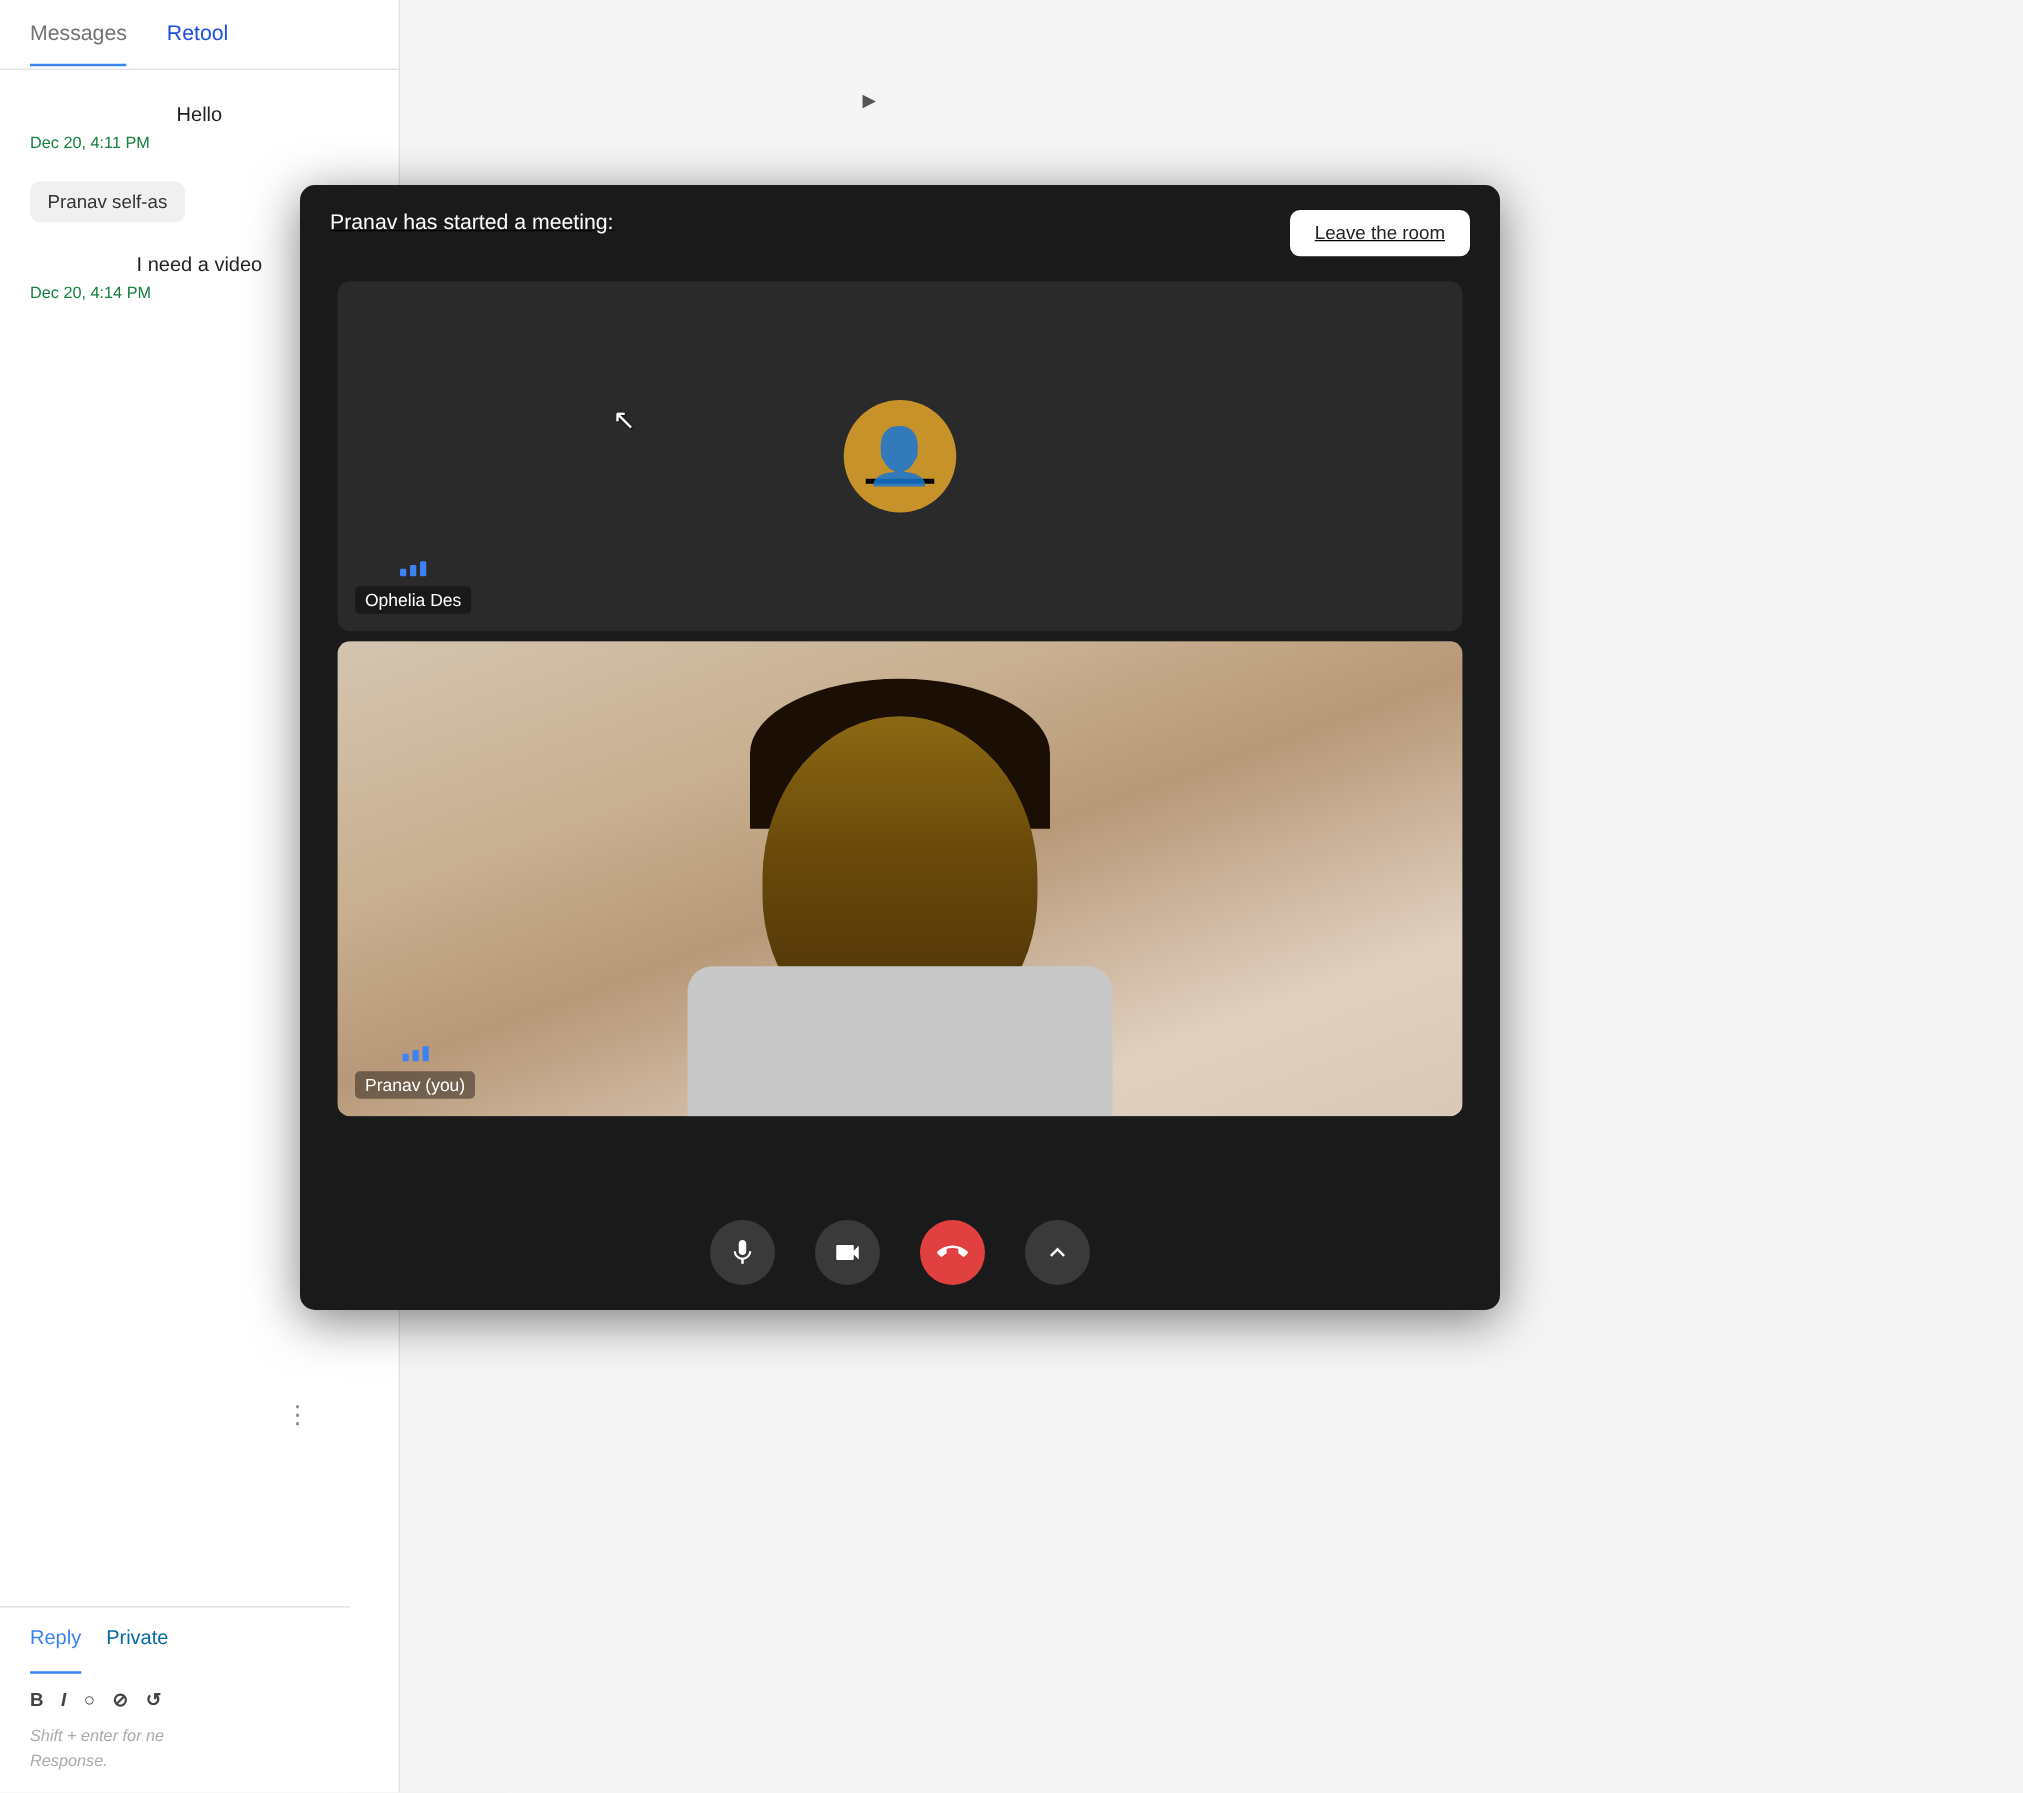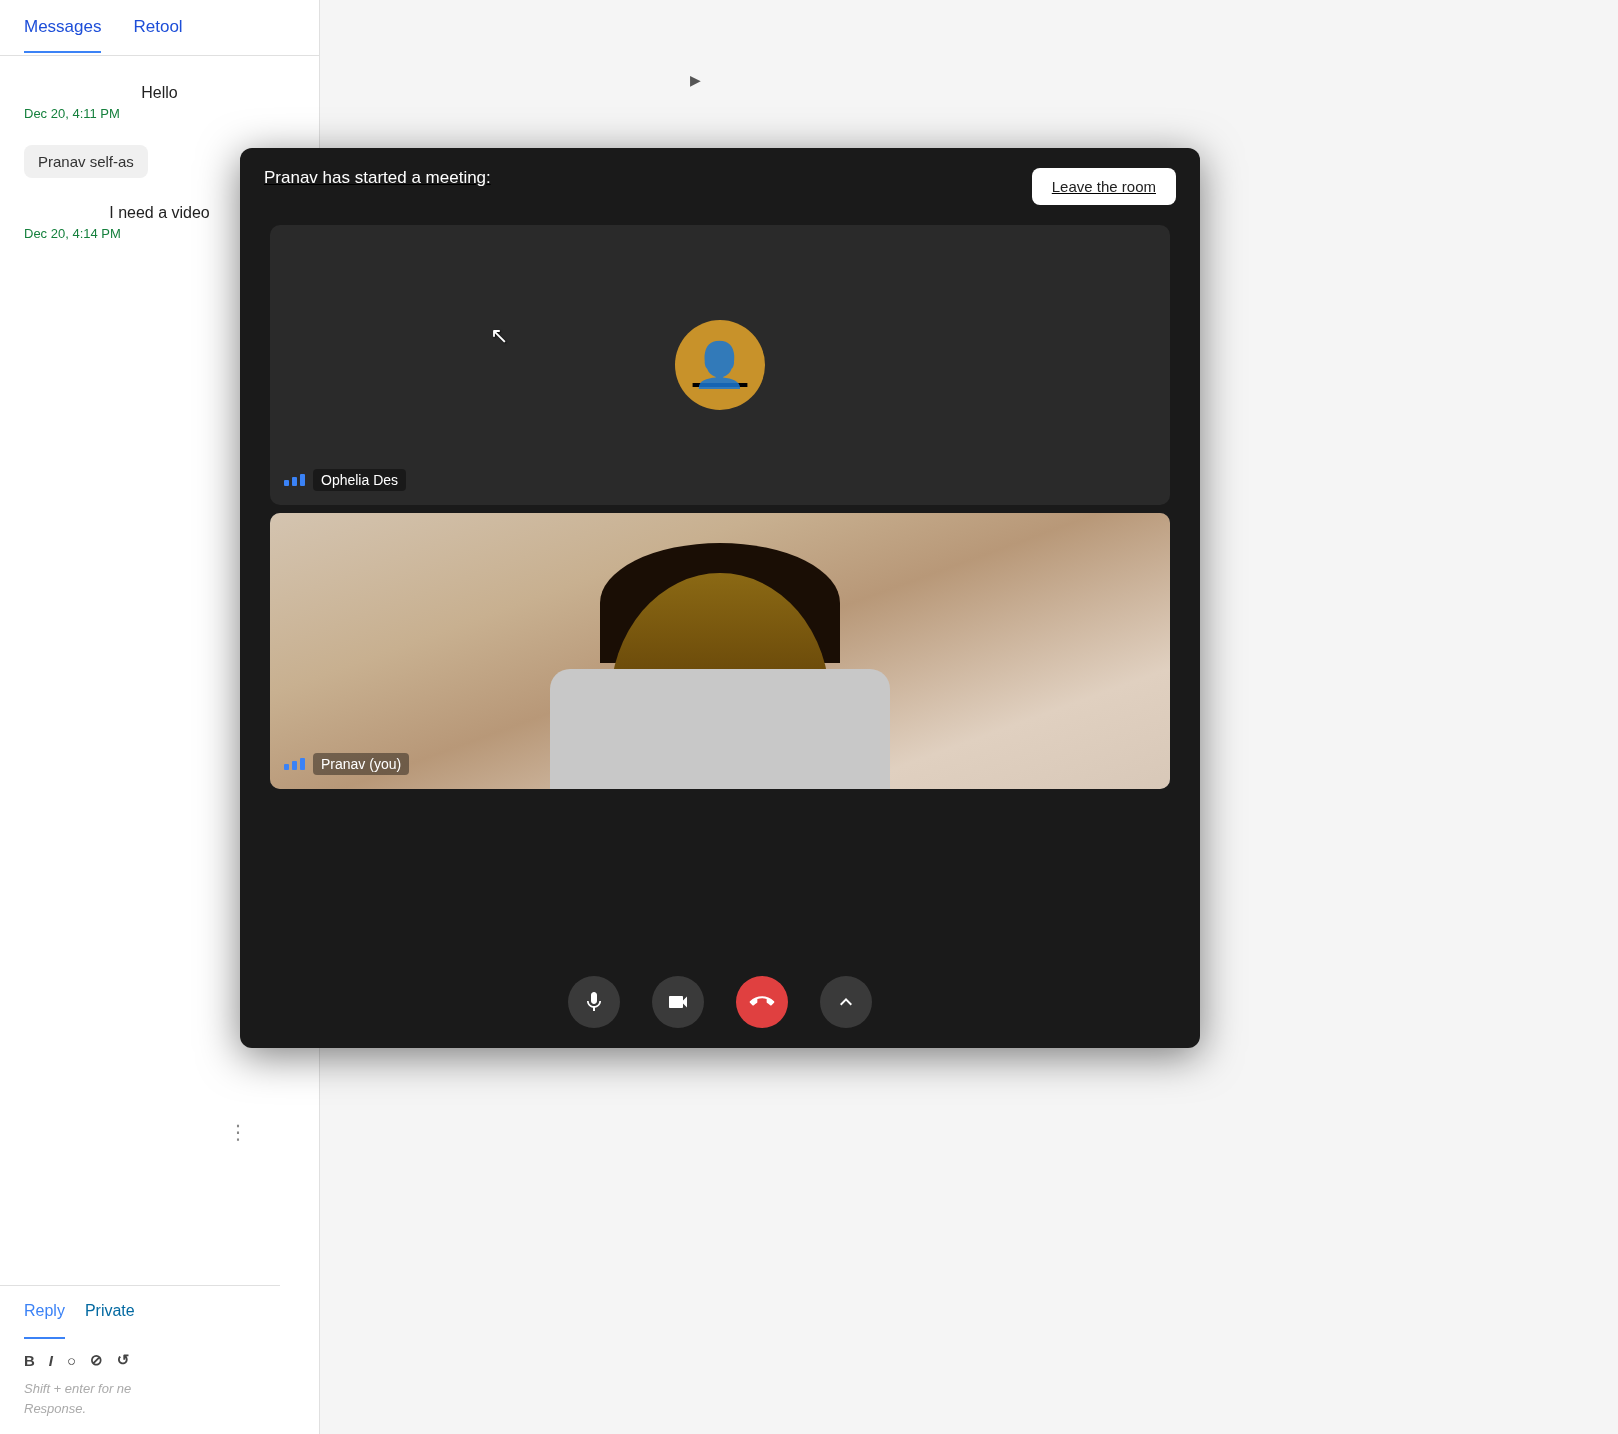--- a/index.html
+++ b/index.html
@@ -45,21 +45,21 @@
       font-size: 17px;
       color: #1d4ed8;
       cursor: pointer;
       padding-bottom: 14px;
       padding-top: 14px;
       border-bottom: 2px solid transparent;
       margin-bottom: -1px;
     }
 
     .tab-item.active {
-      color: #1d4ed8;
+      color: #737373;
       border-bottom: 2px solid #3b82f6;
     }
 
     
     .message-list {
       padding: 16px 0;
     }
 
     .message-item {
       padding: 12px 24px;
@@ -239,20 +239,21 @@
       color: rgba(255,255,255,0.85);
     }
 
     .participant-label {
       position: absolute;
       bottom: 14px;
       left: 14px;
       display: flex;
       align-items: center;
       gap: 8px;
+      flex-direction: column;
     }
 
     .signal-dots {
       display: flex;
       gap: 3px;
       align-items: flex-end;
     }
 
     .signal-dot {
       width: 5px;
@@ -268,21 +269,21 @@
       color: #fff;
       font-size: 14px;
       background: rgba(0,0,0,0.4);
       padding: 3px 8px;
       border-radius: 4px;
     }
 
     
     .video-panel-bottom {
       border-radius: 10px;
-      height: 276px;
+      height: 380px;
       position: relative;
       overflow: hidden;
       background: #555;
     }
 
     .video-face-bg {
       width: 100%;
       height: 100%;
       background: linear-gradient(160deg, #d4c4b0 0%, #c8b090 30%, #b89878 50%, #e0d0c0 80%, #d8c8b8 100%);
       position: relative;

